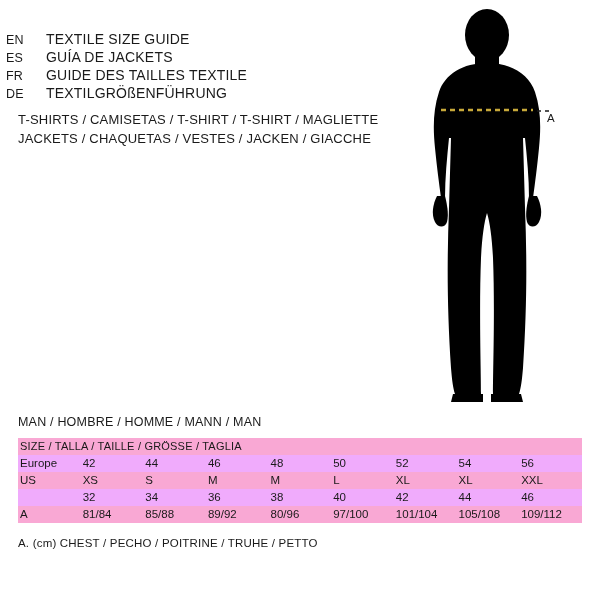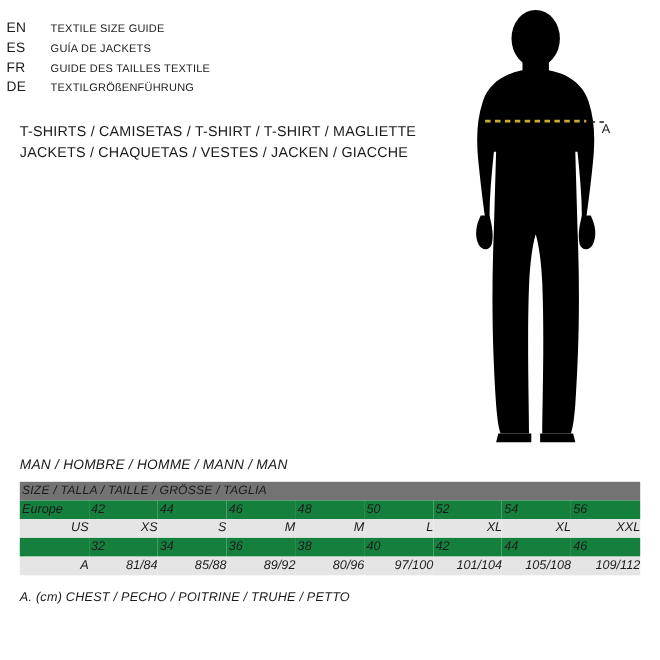--- a/index.html
+++ b/index.html
@@ -36,21 +36,22 @@
     font-size: 12.5px;
     letter-spacing: 0.2px;
   }
   .lang-code {
     width: 40px;
     flex: 0 0 40px;
     font-size: 12.5px;
   }
   .lang-text {
     flex: 1 1 auto;
-    font-size: 10px;
+    font-size: 14px;
+    margin-top: 14px;
   }
 
   
   .garment-block {
     position: absolute;
     top: 110px;
     left: 18px;
     width: 400px;
   }
   .garment-line {
@@ -78,50 +79,48 @@
     color: #1a1a1a;
     letter-spacing: 0.5px;
   }
 
   
   .table-block {
     position: absolute;
     top: 415px;
     left: 18px;
     width: 564px;
-    font-style: italic;
   }
   .man-title {
     font-size: 12.5px;
     letter-spacing: 0.2px;
     margin-bottom: 9px;
   }
   table.size-table {
     border-collapse: collapse;
     width: 564px;
     font-size: 11.5px;
     table-layout: fixed;
   }
   table.size-table td {
     padding: 0;
     height: 17px;
     line-height: 17px;
     vertical-align: middle;
   }
   .row-head td {
-    background: #737373;
+    background: #f9a8d4;
     font-size: 11px;
     letter-spacing: 0.2px;
   }
   .row-alt td {
-    background: #15803d;
+    background: #f0abfc;
   }
   .row-white td {
-    background: #e5e5e5;
-    text-align: right;
+    background: #f9a8d4;
   }
   .col-label {
     width: 90px;
     padding-left: 2px !important;
   }
   .cell {
     text-align: left;
     padding-left: 2px !important;
   }
   .footnote {

